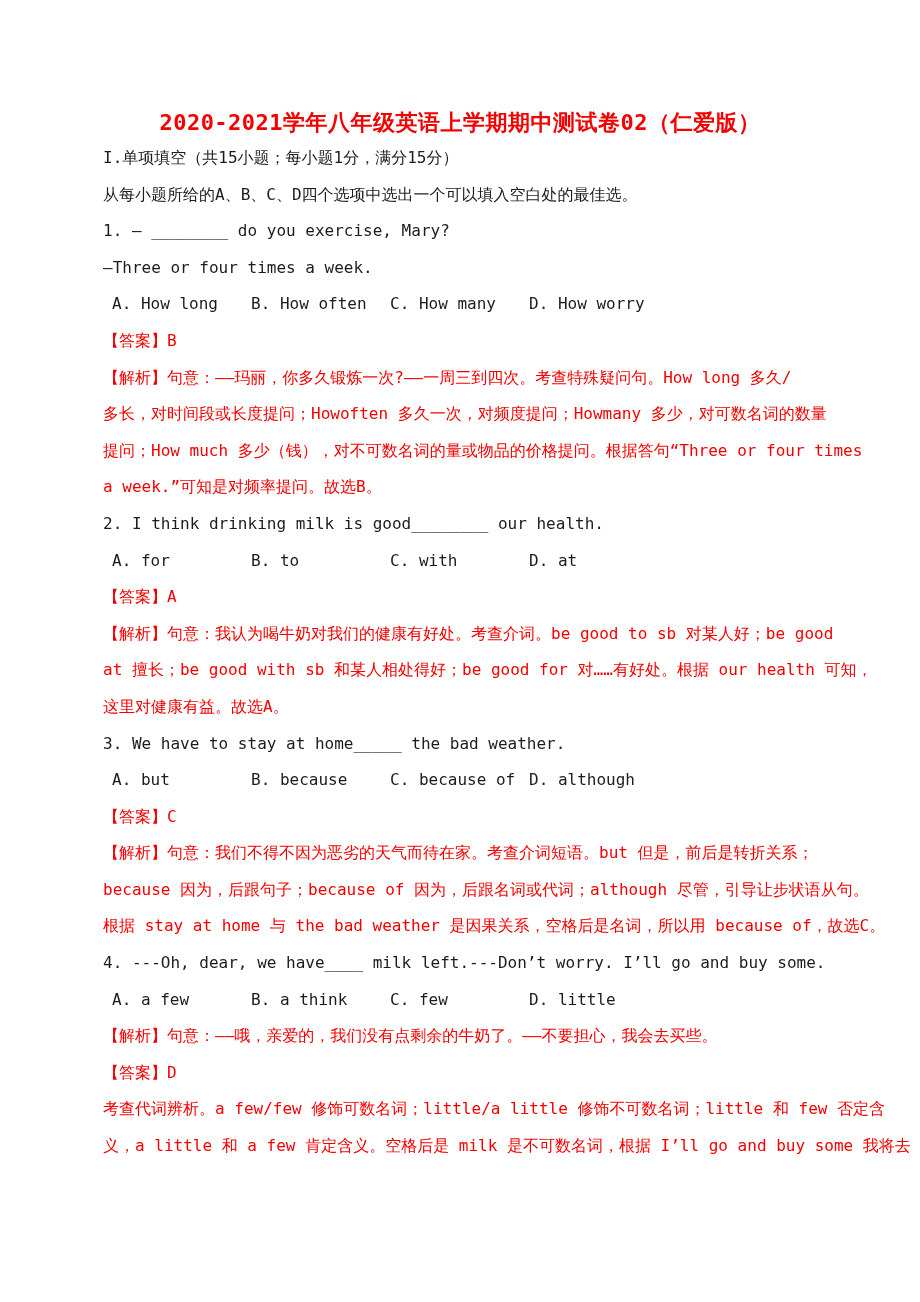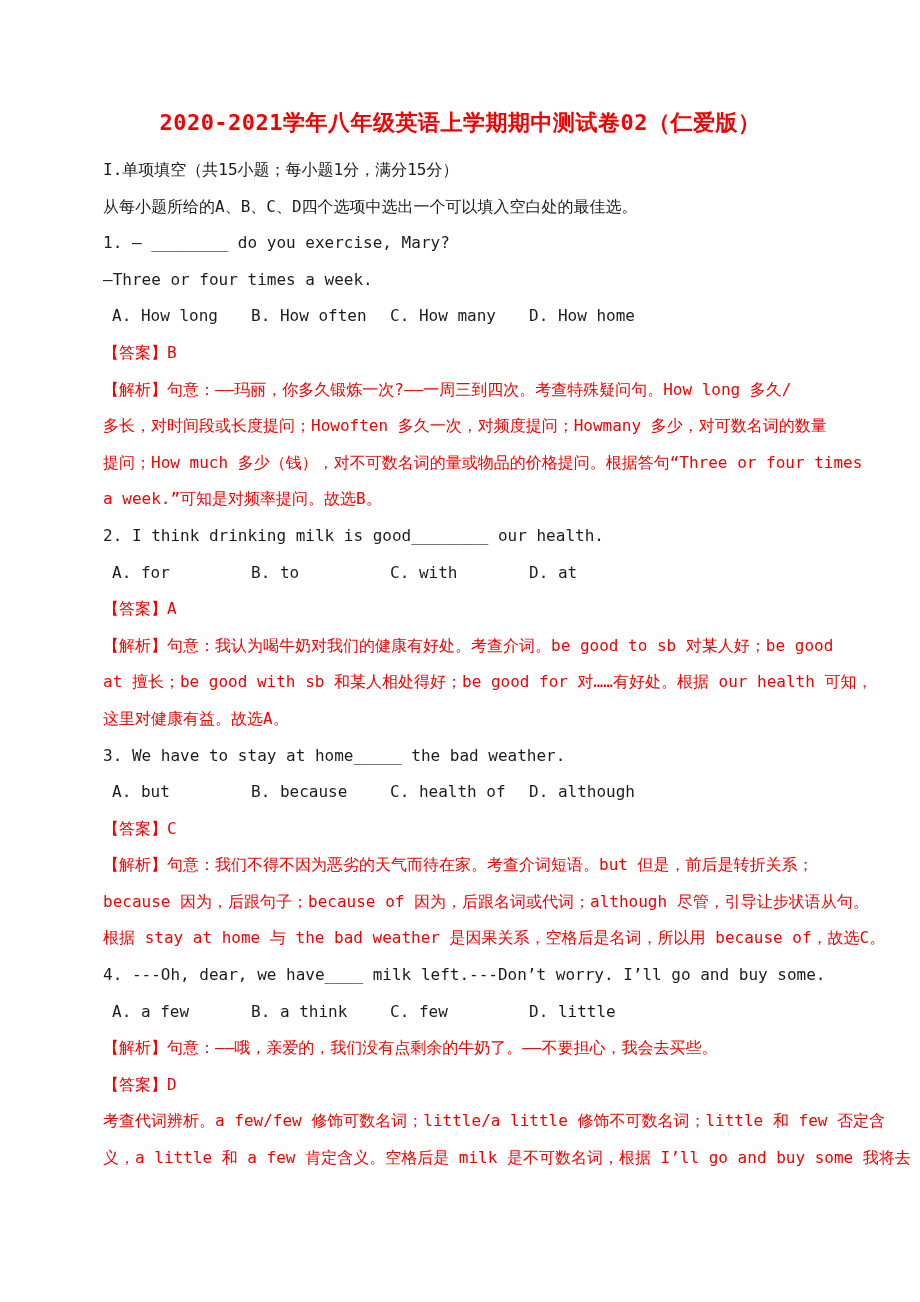--- a/index.html
+++ b/index.html
@@ -20,21 +20,21 @@
     margin: 0;
     text-align: center;
     font-size: 22px;
     font-weight: bold;
     color: #f40000;
     letter-spacing: 0.5px;
     white-space: nowrap;
   }
   .content {
     position: absolute;
-    top: 152px;
+    top: 140px;
     left: 103px;
     width: 740px;
   }
   .line {
     line-height: 36.6px;
     height: 36.6px;
     font-size: 16px;
     color: #1c1c1c;
     white-space: nowrap;
   }
@@ -52,21 +52,21 @@
 
   <div class="content">
 
     <div class="line">I.单项填空（共15小题；每小题1分，满分15分）</div>
     <div class="line">从每小题所给的A、B、C、D四个选项中选出一个可以填入空白处的最佳选。</div>
 
     <div>
       <div class="line">1. — ________ do you exercise, Mary?</div>
       <div class="line">—Three or four times a week.</div>
       <div class="line">
-        <span class="opt">A. How long</span><span class="opt">B. How often</span><span class="opt">C. How many</span><span class="opt last">D. How home</span>
+        <span class="opt">A. How long</span><span class="opt">B. How often</span><span class="opt">C. How many</span><span class="opt last">D. How worry</span>
       </div>
       <div class="line red">
         <span class="label">【答案】</span><span>B</span>
       </div>
       <div class="line red">
         <span class="label">【解析】</span><span>句意：——玛丽，你多久锻炼一次?——一周三到四次。考查特殊疑问句。How long 多久/</span>
       </div>
       <div class="line red">多长，对时间段或长度提问；Howoften 多久一次，对频度提问；Howmany 多少，对可数名词的数量</div>
       <div class="line red">提问；How much 多少（钱），对不可数名词的量或物品的价格提问。根据答句“Three or four times</div>
       <div class="line red">a week.”可知是对频率提问。故选B。</div>
@@ -83,21 +83,21 @@
       <div class="line red">
         <span class="label">【解析】</span><span>句意：我认为喝牛奶对我们的健康有好处。考查介词。be good to sb 对某人好；be good</span>
       </div>
       <div class="line red">at 擅长；be good with sb 和某人相处得好；be good for 对……有好处。根据 our health 可知，</div>
       <div class="line red">这里对健康有益。故选A。</div>
     </div>
 
     <div>
       <div class="line">3. We have to stay at home_____ the bad weather.</div>
       <div class="line">
-        <span class="opt">A. but</span><span class="opt">B. because</span><span class="opt">C. health of</span><span class="opt last">D. although</span>
+        <span class="opt">A. but</span><span class="opt">B. because</span><span class="opt">C. because of</span><span class="opt last">D. although</span>
       </div>
       <div class="line red">
         <span class="label">【答案】</span><span>C</span>
       </div>
       <div class="line red">
         <span class="label">【解析】</span><span>句意：我们不得不因为恶劣的天气而待在家。考查介词短语。but 但是，前后是转折关系；</span>
       </div>
       <div class="line red">because 因为，后跟句子；because of 因为，后跟名词或代词；although 尽管，引导让步状语从句。</div>
       <div class="line red">根据 stay at home 与 the bad weather 是因果关系，空格后是名词，所以用 because of，故选C。</div>
     </div>

